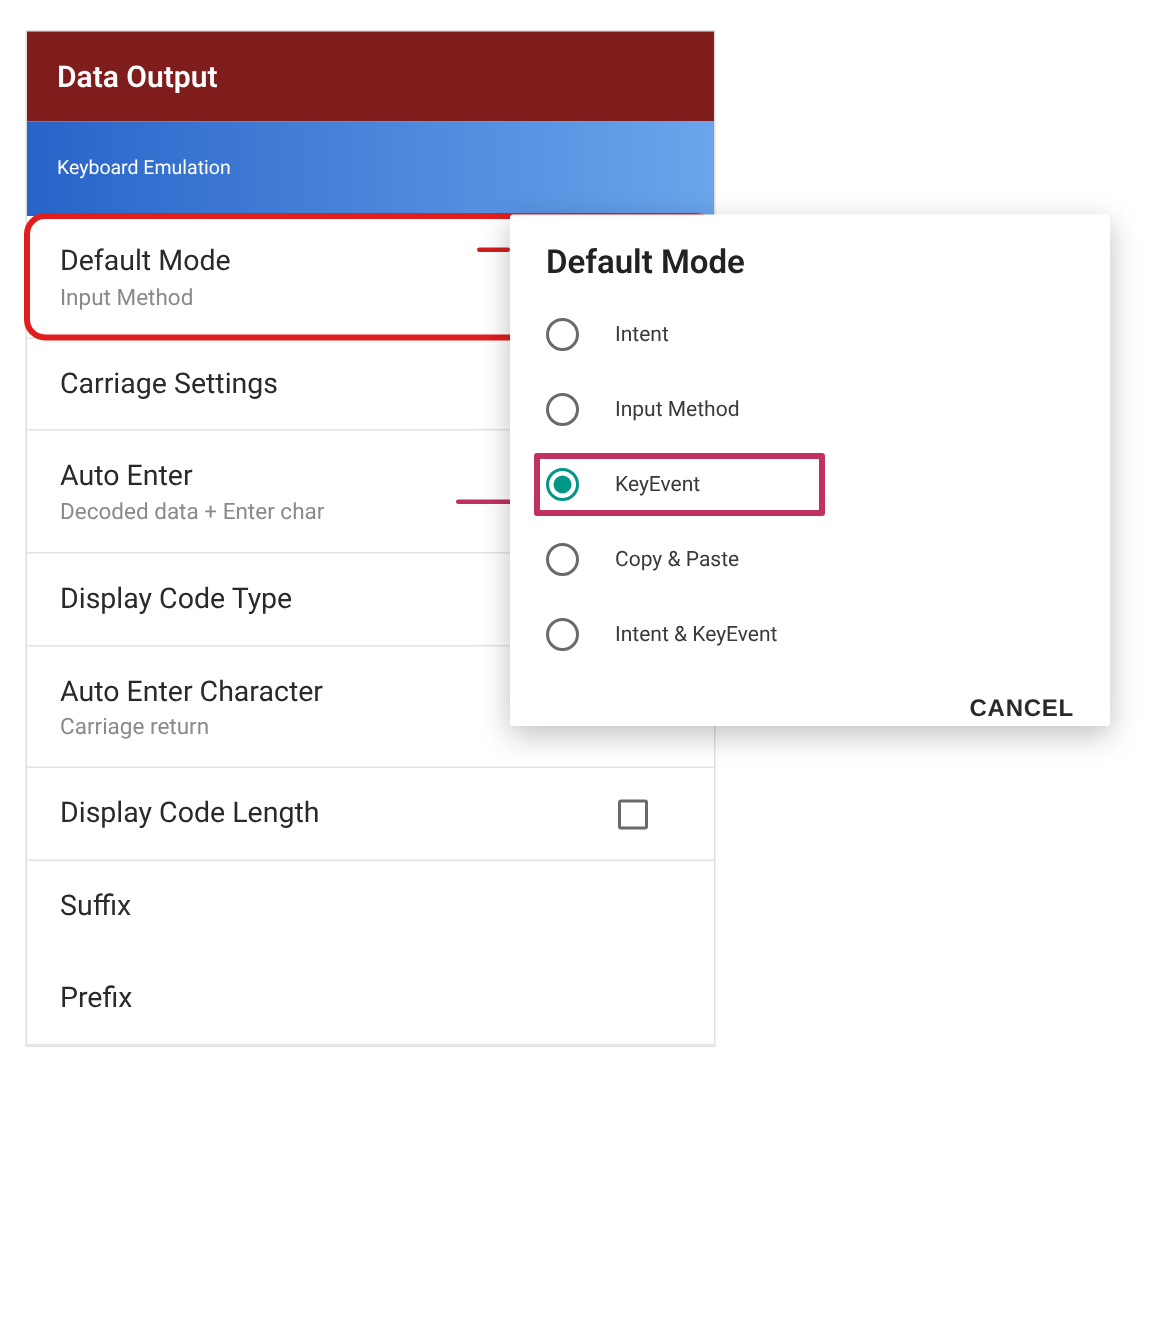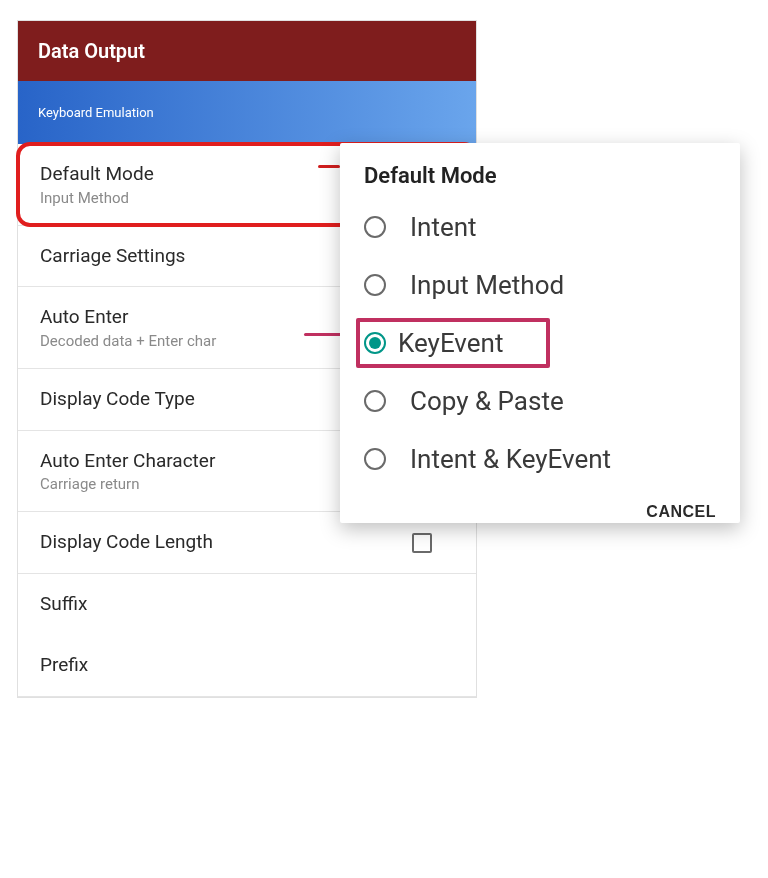--- a/index.html
+++ b/index.html
@@ -88,21 +88,21 @@
     }
     .radio-row {
       display: flex;
       align-items: center;
       padding: 14px 24px;
       gap: 24px;
       cursor: pointer;
       position: relative;
     }
     .radio-row .radio-label {
-      font-size: 26px;
+      font-size: 14px;
       color: #3a3a3a;
     }
     .radio-outer {
       width: 22px;
       height: 22px;
       border: 2px solid #6a6a6a;
       border-radius: 50%;
       display: flex;
       align-items: center;
       justify-content: center;
@@ -219,21 +219,21 @@
 
   <div id="radio-list">
       <div class="radio-row">
         <div class="radio-outer"></div>
         <div class="radio-label">Intent</div>
       </div>
       <div class="radio-row">
         <div class="radio-outer"></div>
         <div class="radio-label">Input Method</div>
       </div>
-      <div class="radio-row" style="position: relative; gap: 12px;">
+      <div class="radio-row" style="position: relative;">
         <div class="radio-outer selected">
           <div class="radio-inner"></div>
         </div>
         <div class="radio-label">KeyEvent</div>
         <div class="pink-highlight" style="inset: 4px 190px 4px 16px;"></div>
       </div>
       <div class="radio-row">
         <div class="radio-outer"></div>
         <div class="radio-label">Copy &amp; Paste</div>
       </div>

